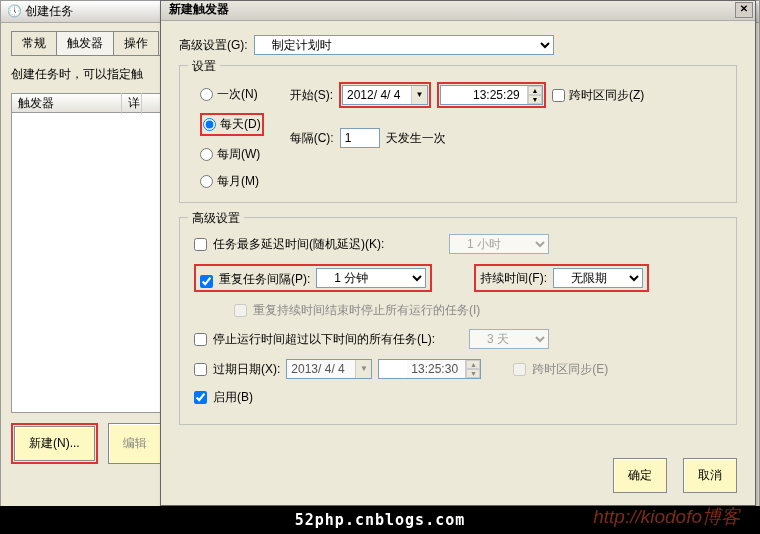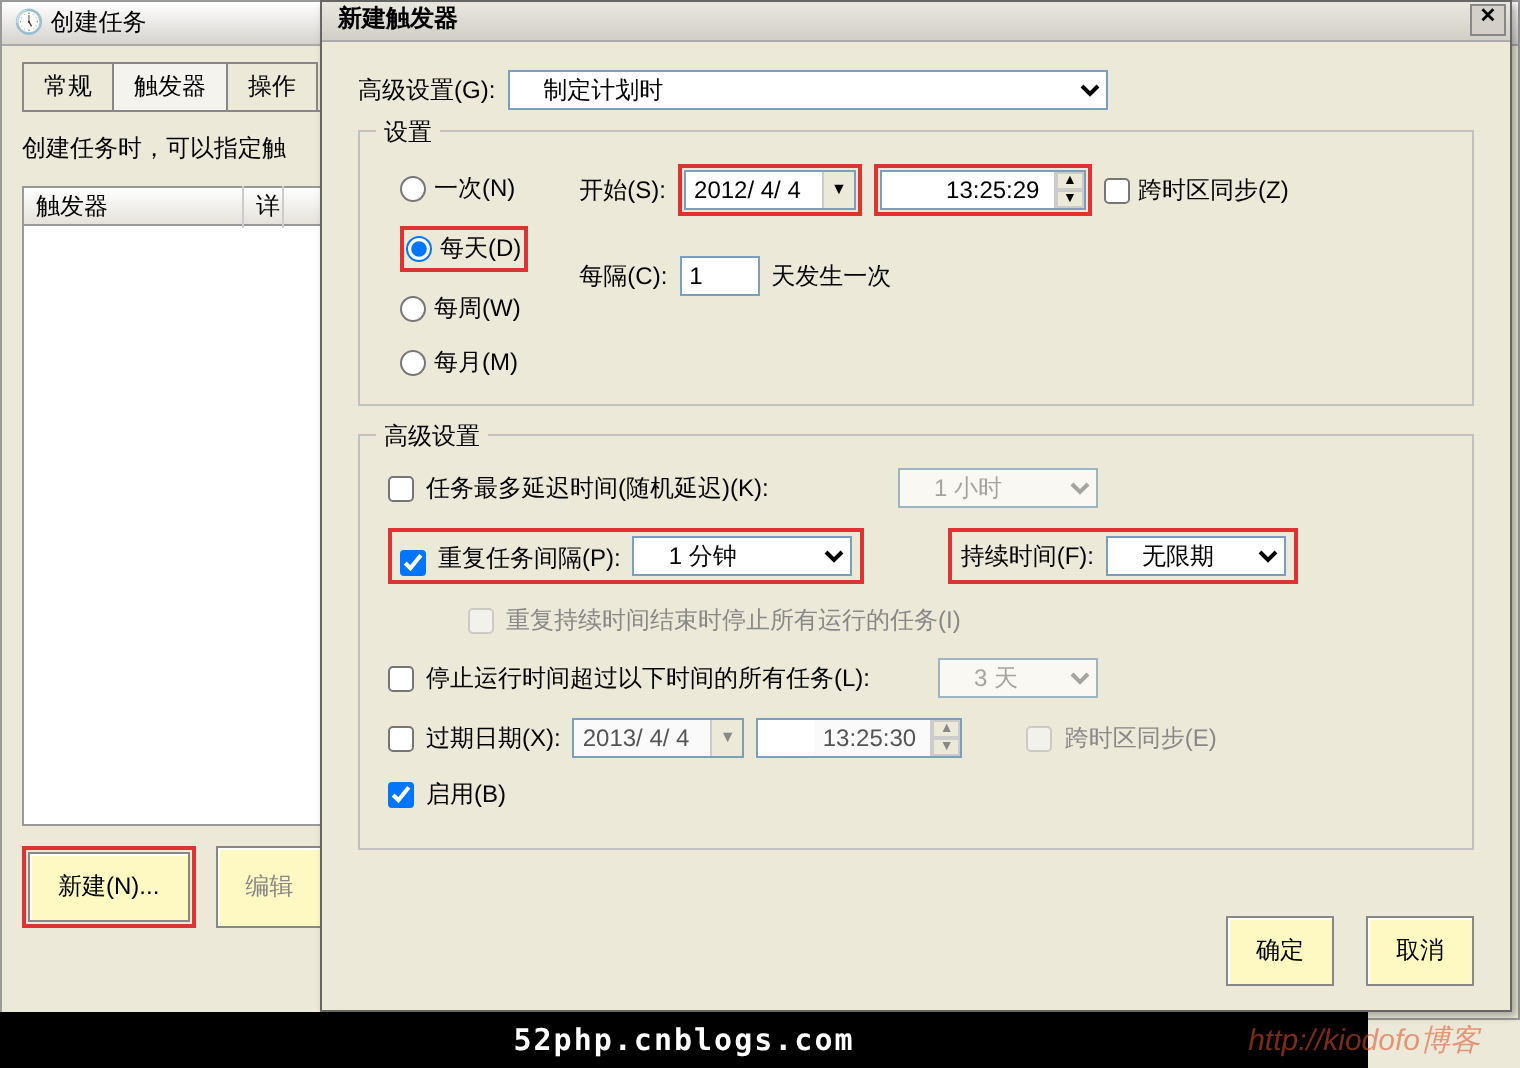--- a/index.html
+++ b/index.html
@@ -38,22 +38,22 @@
 .spin .sp-btns { display: flex; flex-direction: column; border-left: 1px solid #ccc; }
 .spin .sp { width: 14px; height: 9px; font-size: 7px; text-align: center; line-height: 8px; cursor: pointer; background: #ece9d8; border: 1px solid #ccc; }
 .date-in { display: inline-flex; border: 1px solid #7b9ebd; background: #fff; height: 20px; }
 .date-in input { border: none; outline: none; width: 68px; padding: 0 4px; }
 .date-in .dd { width: 16px; background: #ece9d8; border-left: 1px solid #ccc; text-align: center; font-size: 8px; line-height: 18px; cursor: pointer; }
 .disabled-txt { color: #888; }
 .hl { border: 2px solid #d33; padding: 1px; }
 .btm-btns { position: absolute; right: 18px; bottom: 12px; display: flex; gap: 16px; }
 
 
-.wm { position: absolute; left: 0; bottom: 0; width: 684px; height: 28px; background: #000; color: #fff; display: flex; align-items: center; justify-content: center; font-family: monospace; font-size: 15px; font-weight: bold; letter-spacing: 1px; }
-.wm2 { position: absolute; right: 20px; bottom: 4px; color: rgba(220,80,40,.55); font-size: 15px; font-style: italic; }
+.wm { position: absolute; left: 0; bottom: 0; width: 760px; height: 28px; background: #000; color: #fff; display: flex; align-items: center; justify-content: center; font-family: monospace; font-size: 15px; font-weight: bold; letter-spacing: 1px; }
+.wm2 { position: absolute; right: 20px; bottom: 4px; color: rgba(220,80,40,.55); font-size: 19px; font-style: italic; }
 </style>
 </head>
 <body>
 
 <div class="back-win">
   <div class="back-title">
     <span>🕔 </span><span>创建任务</span>
   </div>
   <div class="back-body">
     <div class="tabs">

